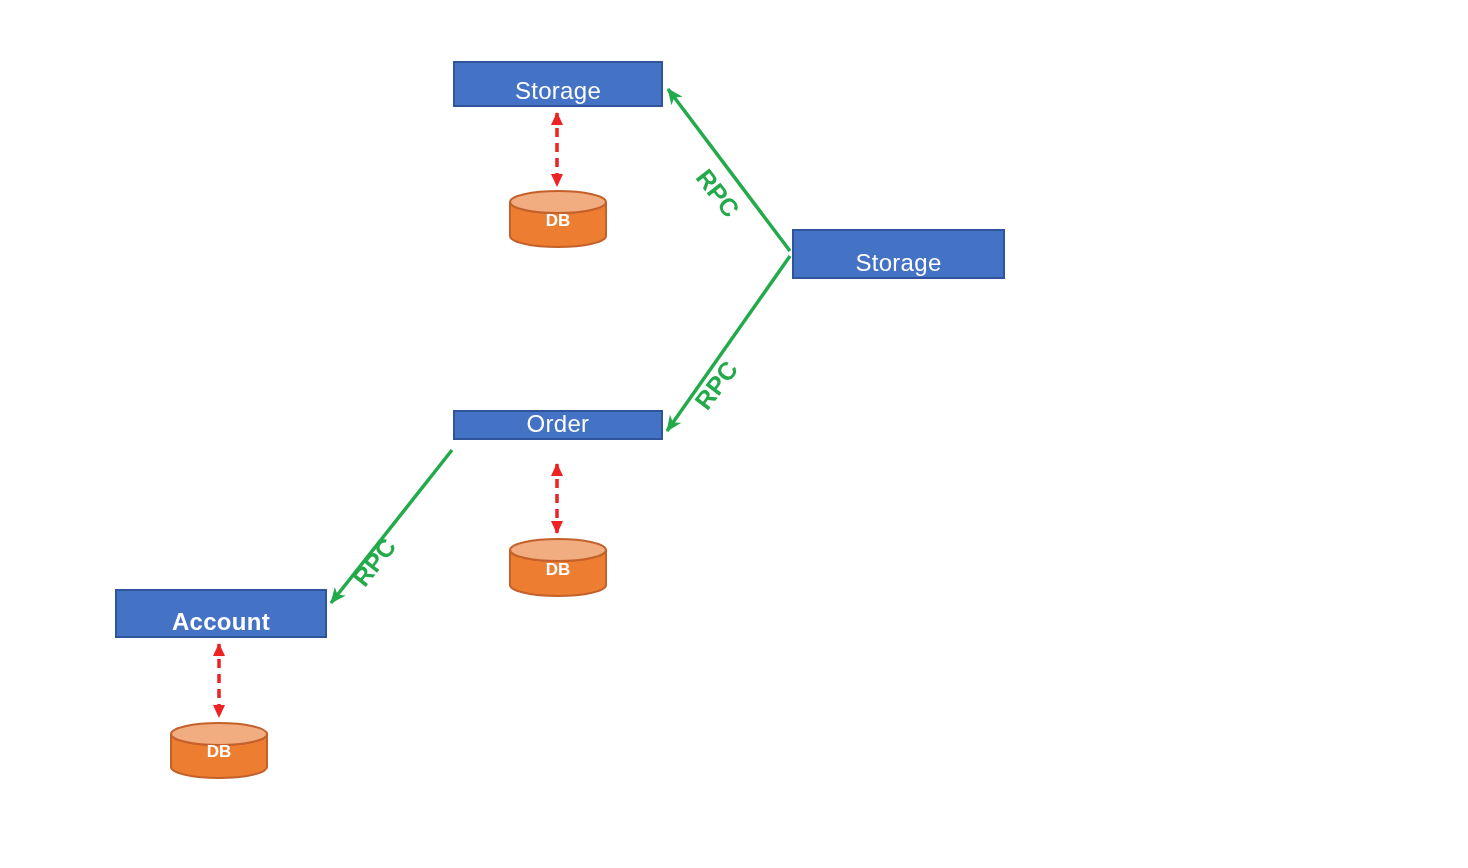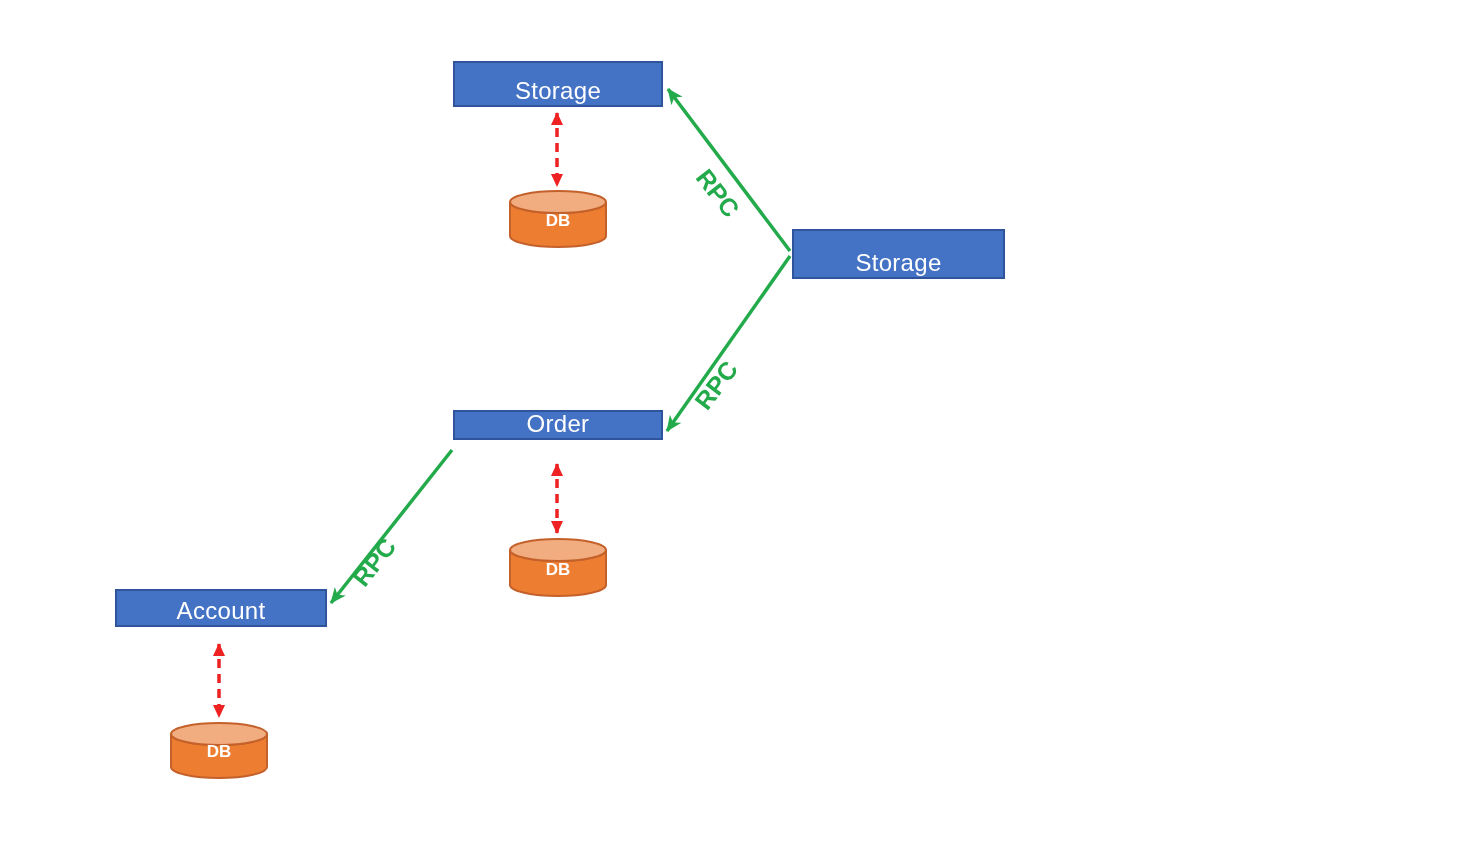--- a/index.html
+++ b/index.html
@@ -104,21 +104,21 @@
 
   <div class="service-box" style="left:453px; top:61px; width:210px; height:46px;">
     <span>Storage</span>
   </div>
   <div class="service-box" style="left:792px; top:229px; width:213px; height:50px;">
     <span>Storage</span>
   </div>
   <div class="service-box" style="left:453px; top:410px; width:210px; height:30px;">
     <span>Order</span>
   </div>
-  <div class="service-box" style="left:115px; top:589px; width:212px; height:38px;">
+  <div class="service-box" style="left:115px; top:589px; width:212px; height:49px;font-weight:bold;">
     <span>Account</span>
   </div>
 
   <div class="db-label" style="left:510px; top:211px;">DB</div>
   <div class="db-label" style="left:510px; top:560px;">DB</div>
   <div class="db-label" style="left:171px; top:742px;">DB</div>
 
   <div class="rpc-label" style="left:682px; top:178px; transform:rotate(52deg);">RPC</div>
   <div class="rpc-label" style="left:680px; top:370px; transform:rotate(-53deg);">RPC</div>
   <div class="rpc-label" style="left:338px; top:547px; transform:rotate(-52deg);">RPC</div>

